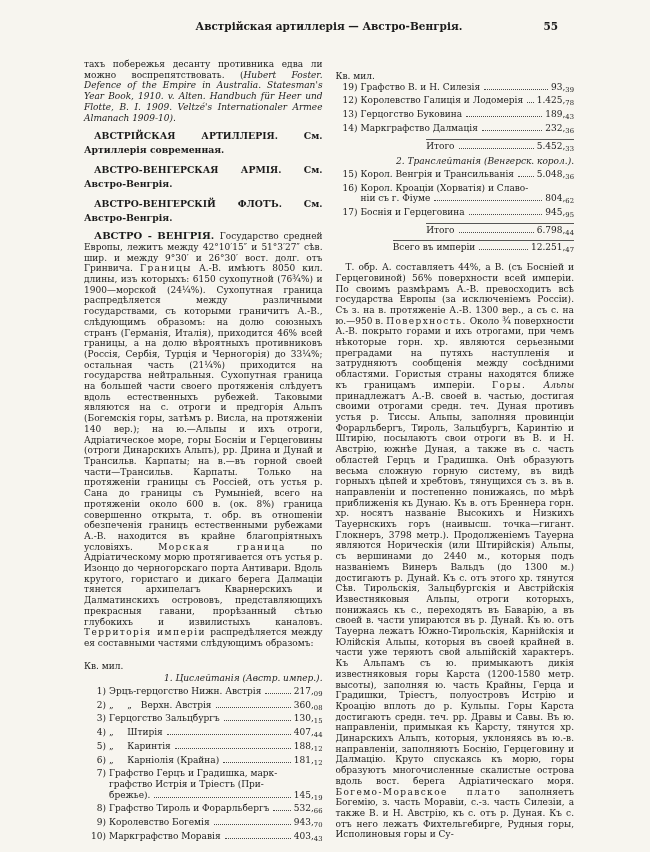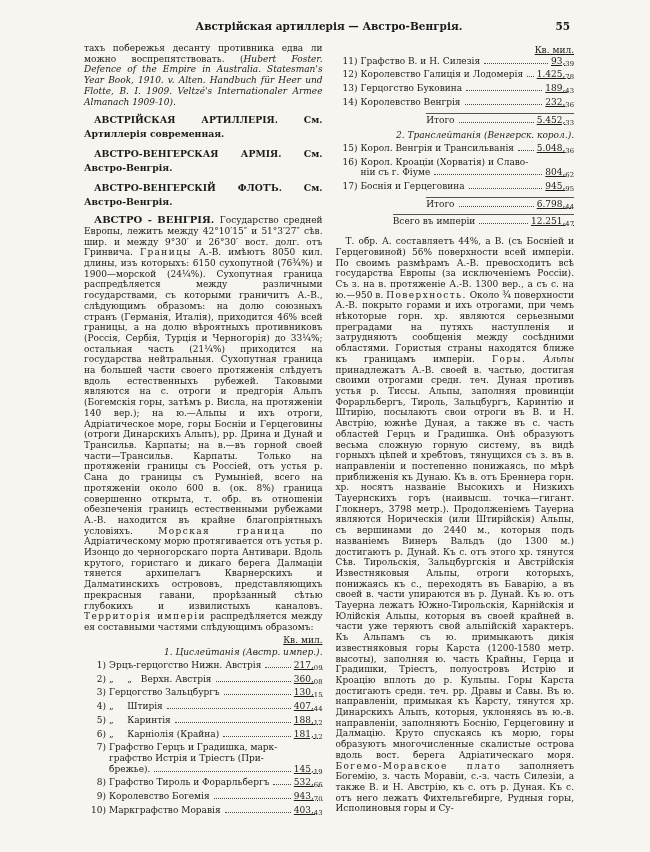--- a/index.html
+++ b/index.html
@@ -2,37 +2,37 @@
 <html><head>
 <meta charset="utf-8">
 <style>
   * { margin:0; padding:0; box-sizing:border-box; }
   body { background:#d8d5ce; font-family:"DejaVu Serif","Liberation Serif",serif; }
   .page {
     width:650px; height:852px; position:relative; overflow:hidden;
     background:#f7f5ef; color:#1b1b1b;
     padding:20px 76px 14px 84px;
   }
-  .head { position:relative; text-align:center; font-weight:bold; font-size:10.5px; margin-bottom:11px; }
-  .pagenum { position:absolute; right:4px; top:0; font-weight:bold; }
+  .head { position:relative; text-align:center; font-weight:bold; font-size:10.5px; margin-bottom:27px; }
+  .pagenum { position:absolute; right:16px; top:0; font-weight:bold; }
   .cols { display:flex; gap:13px; }
   .col { flex:1; min-width:0; font-size:9px; line-height:10.7px; text-align:justify; }
   p.body { text-indent:10px; }
   p.noindent { text-indent:0; }
   .entry { font-weight:bold; font-size:9.3px; line-height:14px; text-indent:10px; margin:6px 0; text-align:justify; }
   .article { margin-top:6px; }
   b.lead { font-size:10px; }
   .sp { letter-spacing:1.4px; }
-  .unit { text-align:right; margin-top:2px;text-decoration:underline; }
+  .unit { margin-top:12px; }
   .sect { font-style:italic; text-indent:10px; margin:2px 0; text-align:right; }
   .trow { display:flex; align-items:baseline; padding-left:4px; }
   .num { flex:0 0 18px; text-align:right; margin-right:3px; }
   .lbl { white-space:nowrap; }
   .leader { flex:1 1 8px; min-width:6px; border-bottom:1.2px dotted #4a4a4a; margin:0 3px 2px 4px; }
-  .val { white-space:nowrap;text-decoration:underline; }
+  .val { white-space:nowrap; }
   .dec { font-size:6.8px; vertical-align:-2px; }
   .wraplbl { flex:1; min-width:0; }
   .lastline { display:flex; align-items:baseline; }
   .total { display:flex; align-items:baseline; margin-left:auto; width:62%; border-top:1px solid #555; padding-top:1px; margin-top:2px; margin-bottom:2px; }
   .total.grand { width:76%; }
   .total .tl { white-space:nowrap; }
 </style>
 </head>
 <body>
 
@@ -137,21 +137,21 @@
           <span class="val"><span>403,</span><span class="dec">43</span></span>
         </div>
 
     </div>
 
     <div class="col">
 
       <div class="unit">Кв. мил.</div>
 
       <div class="trow">
-          <span class="num">11)</span>
+          <span class="num">19)</span>
           <span class="lbl">Графство В. и Н. Силезія</span>
           <span class="leader"></span>
           <span class="val"><span>93,</span><span class="dec">39</span></span>
         </div>
 
       <div class="trow">
           <span class="num">12)</span>
           <span class="lbl">Королевство Галиція и Лодомерія</span>
           <span class="leader"></span>
           <span class="val"><span>1.425,</span><span class="dec">78</span></span>
@@ -159,21 +159,21 @@
 
       <div class="trow">
           <span class="num">13)</span>
           <span class="lbl">Герцогство Буковина</span>
           <span class="leader"></span>
           <span class="val"><span>189,</span><span class="dec">43</span></span>
         </div>
 
       <div class="trow">
           <span class="num">14)</span>
-          <span class="lbl">Королевство Венгрія</span>
+          <span class="lbl">Маркграфство Далмація</span>
           <span class="leader"></span>
           <span class="val"><span>232,</span><span class="dec">36</span></span>
         </div>
 
       <div class="total">
           <span class="tl">Итого</span>
           <span class="leader"></span>
           <span class="val"><span>5.452,</span><span class="dec">33</span></span>
         </div>
 

